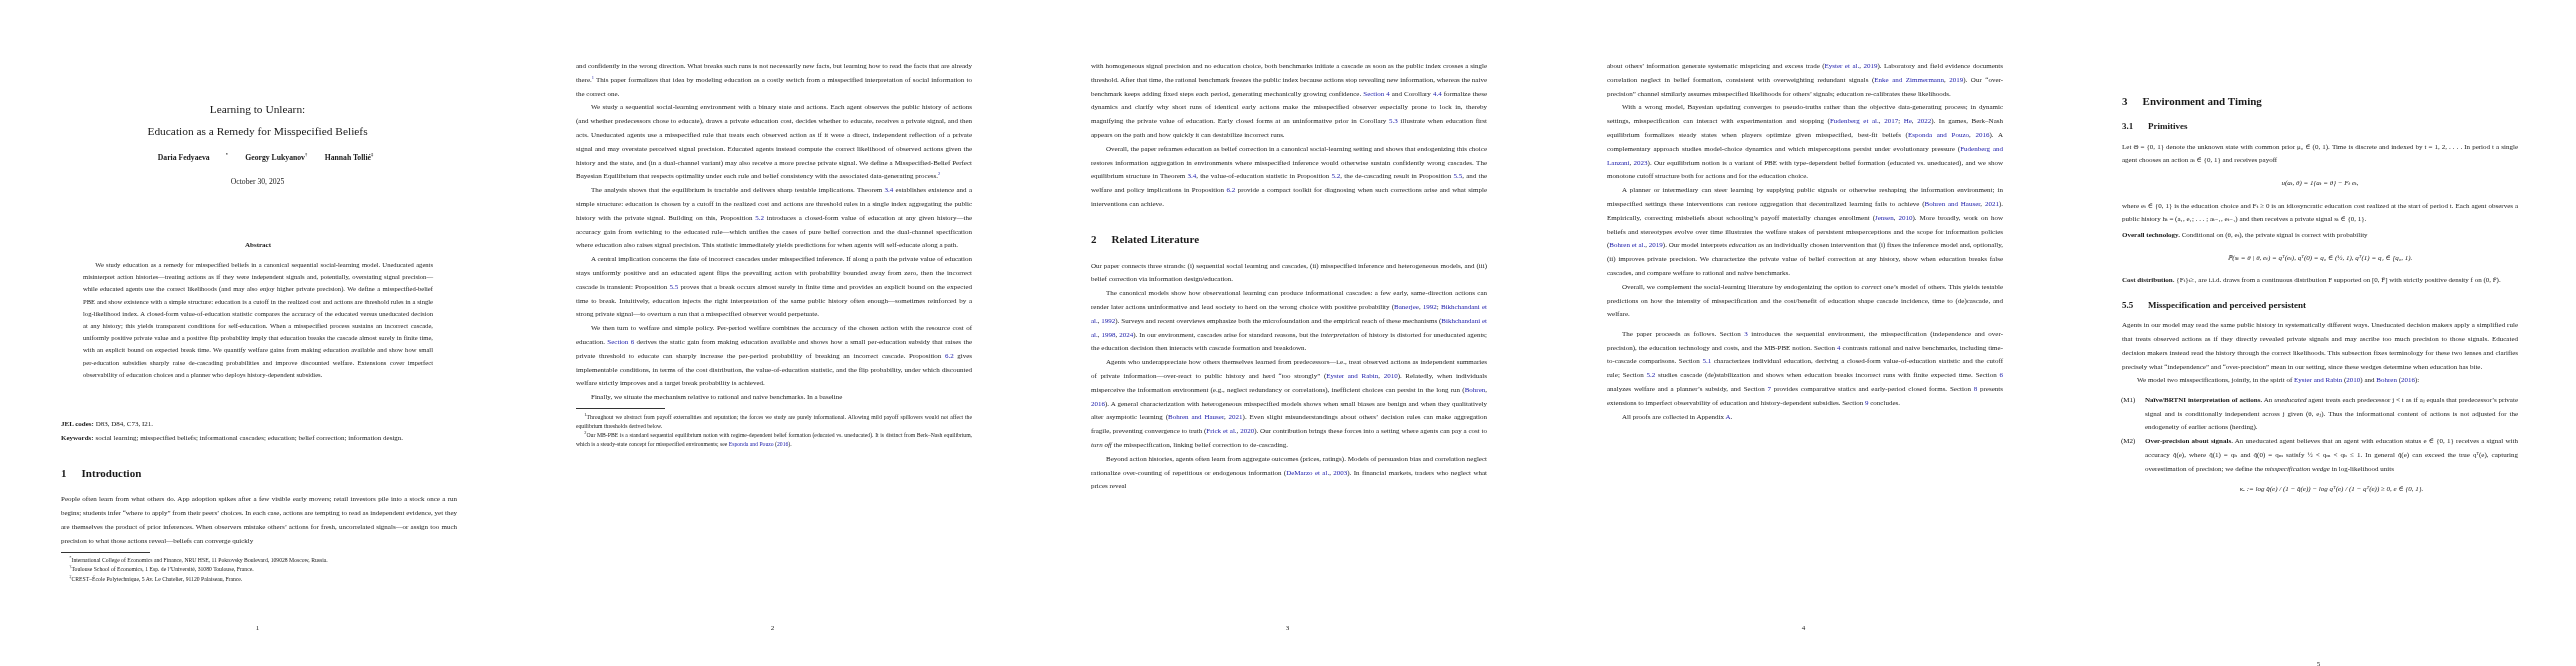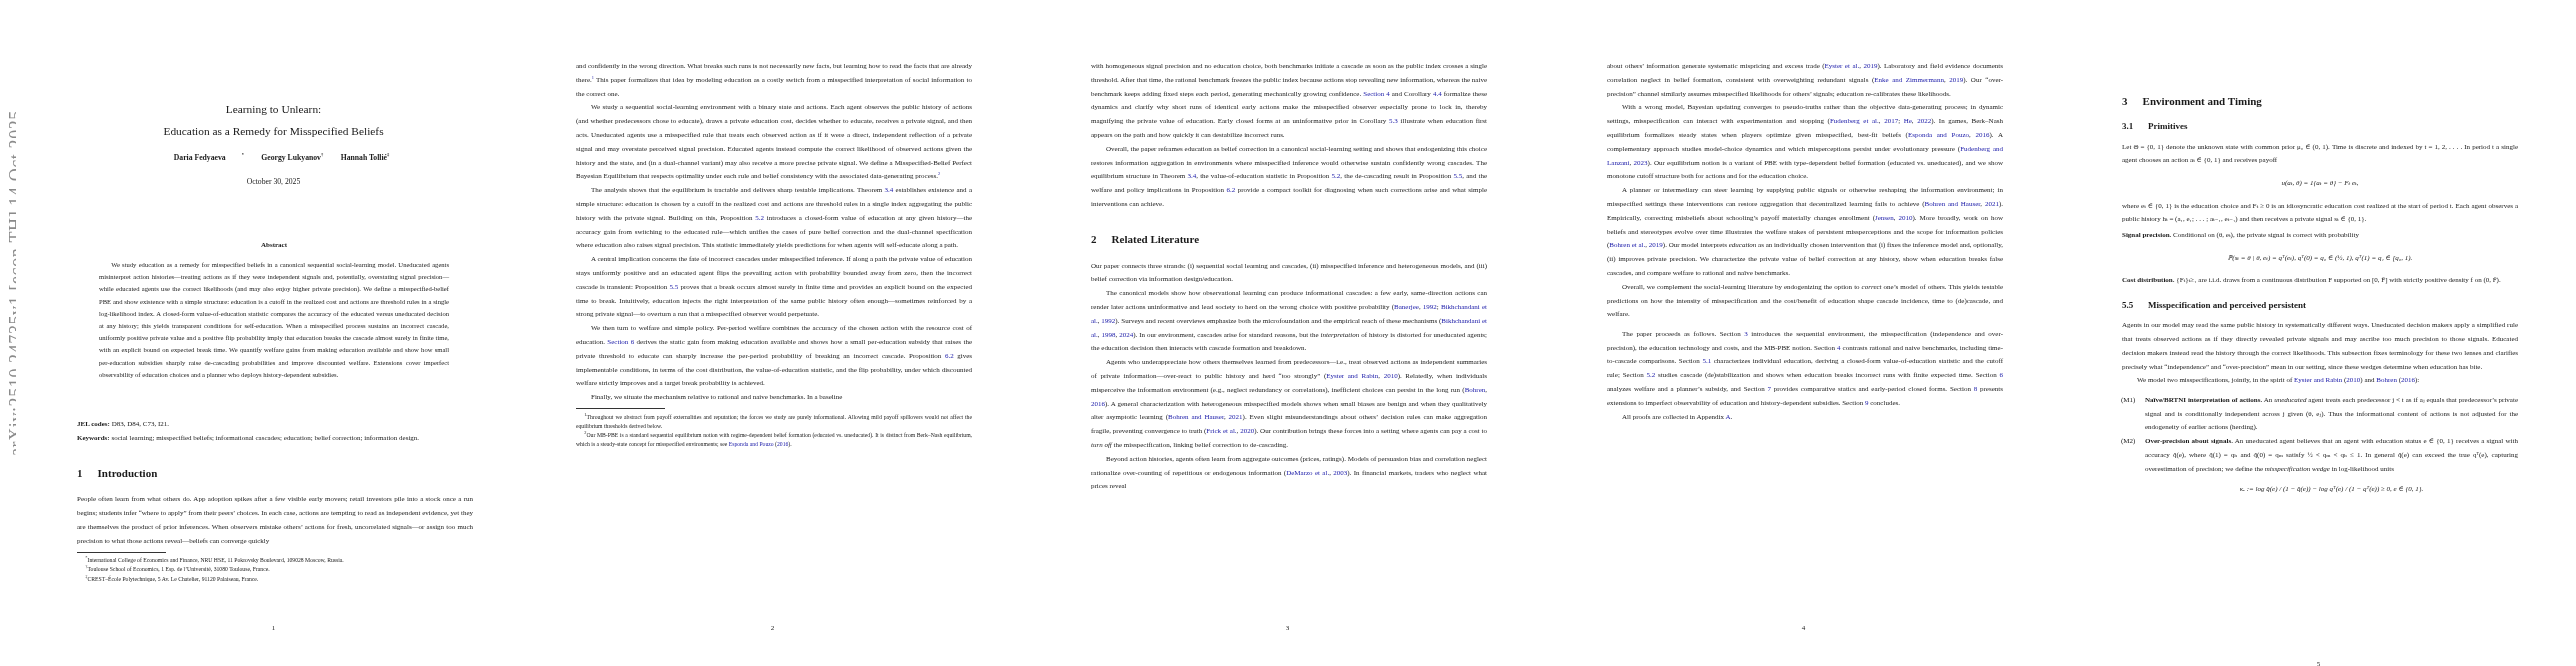--- a/index.html
+++ b/index.html
@@ -33,21 +33,21 @@
   .arxiv { position:absolute; left:5.6px; top:456px; transform-origin:0 0; transform:rotate(-90deg);
            font-family:"Liberation Serif","DejaVu Serif",serif; font-size:18px; color:#8a8a8a; white-space:nowrap; letter-spacing:0.6px; }
   .list-item { position:relative; padding-left:23px; }
   .list-item .lbl { position:absolute; left:-1.1px; top:0; }
 </style>
 </head>
 <body>
 
 <div class="arxiv">arXiv:2510.24735v1  [econ.TH]  14 Oct 2025</div>
 
-<div class="page" style="left:16px;">
+<div class="page" style="left:0px;">
   <div class="title">
     <div>Learning to Unlearn:</div>
     <div>Education as a Remedy for Misspecified Beliefs</div>
   </div>
   <div class="authors">
     <span><span style="margin:16px">Daria Fedyaeva</span><sup>*</sup></span>
     <span><span style="margin:0">Georgy Lukyanov</span><sup>†</sup></span>
     <span><span style="margin:0">Hannah Tollié</span><sup>‡</sup></span>
   </div>
   <div class="date">October 30, 2025</div>
@@ -122,21 +122,21 @@
   <div class="col" style="top:58px;">
     <h2 class="sec-h" style="margin-bottom:10px;">
       <span class="num">3</span><span>Environment and Timing</span>
     </h2>
     <h3 class="sub-h" style="margin-bottom:7.8px;">
       <span class="num">3.1</span><span>Primitives</span>
     </h3>
     <p>Let Θ = {0, 1} denote the unknown state with common prior μ₀ ∈ (0, 1). Time is discrete and indexed by t = 1, 2, . . . . In period t a single agent chooses an action aₜ ∈ {0, 1} and receives payoff</p>
     <div class="eq">u(aₜ, θ) = 1{aₜ = θ} − Fₜ eₜ,</div>
     <p>where eₜ ∈ {0, 1} is the education choice and Fₜ ≥ 0 is an idiosyncratic education cost realized at the start of period t. Each agent observes a public history hₜ = (a₁, e₁; . . . ; aₜ₋₁, eₜ₋₁) and then receives a private signal sₜ ∈ {0, 1}.</p>
-    <p style="margin-top:2.2px;"><b>Signal precision.</b><span> Conditional on (θ, eₜ), the private signal is correct with probability</span></p>
+    <p style="margin-top:2.2px;"><b>Overall technology.</b><span> Conditional on (θ, eₜ), the private signal is correct with probability</span></p>
     <div class="eq">ℙ(sₜ = θ | θ, eₜ) = qᵀ(eₜ),      qᵀ(0) = q₀ ∈ (½, 1),  qᵀ(1) = q₁ ∈ [q₀, 1).</div>
     <p style="margin-top:2.2px;"><b>Cost distribution.</b><span> {Fₜ}ₜ≥₁ are i.i.d. draws from a continuous distribution F supported on [0, F̄] with strictly positive density f on (0, F̄).</span></p>
     <h3 class="sub-h" style="margin-top:11px;margin-bottom:6.7px;">
       <span class="num">5.5</span><span>Misspecification and perceived persistent</span>
     </h3>
     <p>Agents in our model may read the same public history in systematically different ways. Uneducated decision makers apply a simplified rule that treats observed actions as if they directly revealed private signals and may ascribe too much precision to those signals. Educated decision makers instead read the history through the correct likelihoods. This subsection fixes terminology for these two lenses and clarifies precisely what “independence” and “over-precision” mean in our setting, since these wedges determine when education has bite.</p>
     <p class="ind"><span>We model two misspecifications, jointly, in the spirit of </span><a class="ref">Eyster and Rabin</a> (<a class="ref">2010</a>)<span> and </span><a class="ref">Bohren</a> (<a class="ref">2016</a>)<span>:</span></p>
     <div class="list-item" style="margin-top:5.6px;">
       <span class="lbl">(M1)</span>
       <b>Naïve/BRTNI interpretation of actions.</b><span> An </span><em>uneducated</em><span> agent treats each predecessor j &lt; t as if aⱼ equals that predecessor’s private signal and is conditionally independent across j given (θ, eⱼ). Thus the informational content of actions is not adjusted for the endogeneity of earlier actions (herding).</span>

